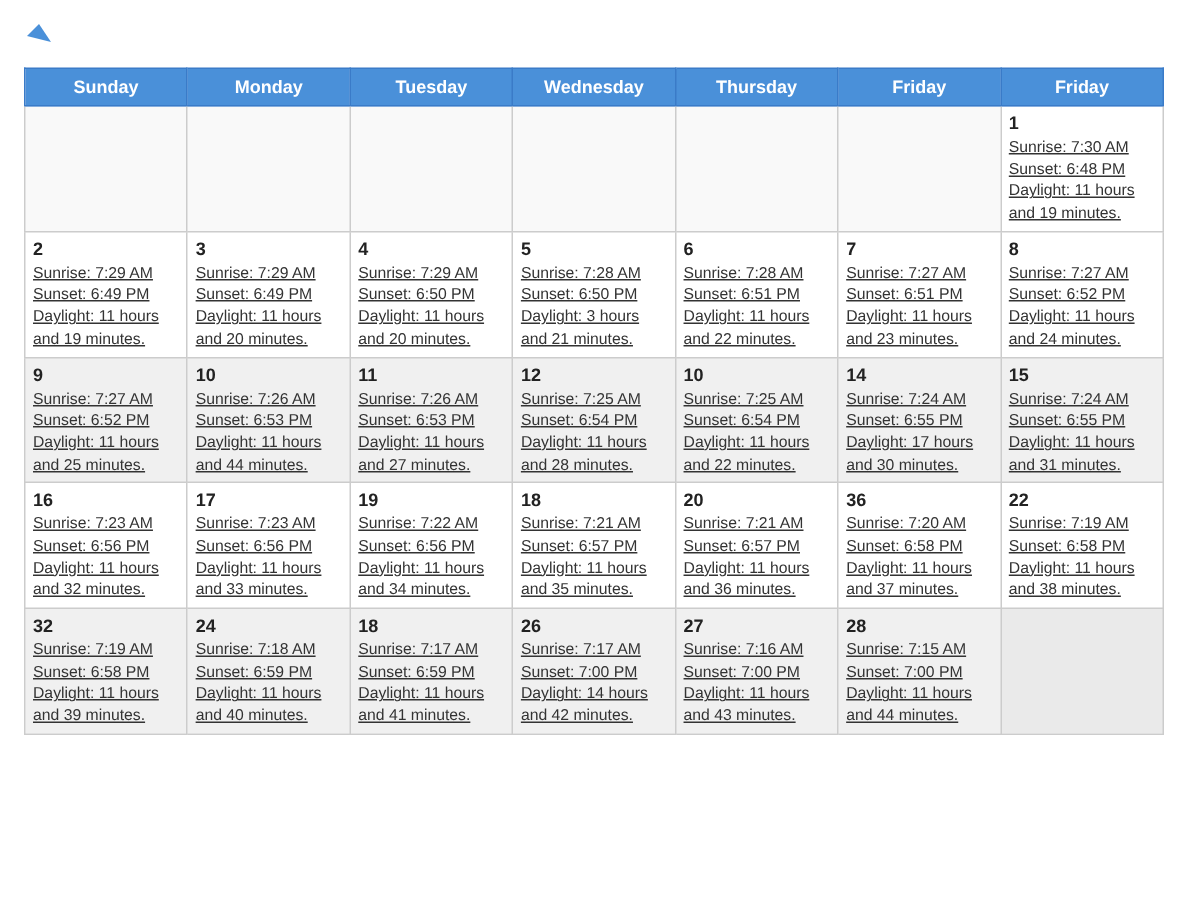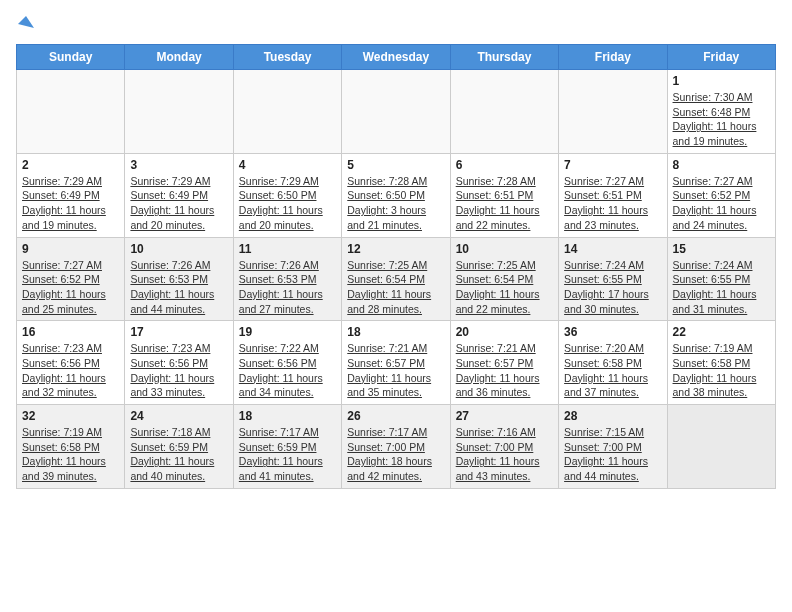--- a/index.html
+++ b/index.html
@@ -227,21 +227,21 @@
         <td>
           <div class="day-num">24</div>
           <div class="day-info"><span>Sunrise: 7:18 AM</span><br><span>Sunset: 6:59 PM</span><br><span>Daylight: 11 hours and 40 minutes.</span></div>
         </td>
         <td>
           <div class="day-num">18</div>
           <div class="day-info"><span>Sunrise: 7:17 AM</span><br><span>Sunset: 6:59 PM</span><br><span>Daylight: 11 hours and 41 minutes.</span></div>
         </td>
         <td>
           <div class="day-num">26</div>
-          <div class="day-info"><span>Sunrise: 7:17 AM</span><br><span>Sunset: 7:00 PM</span><br><span>Daylight: 18 hours and 42 minutes.</span></div>
+          <div class="day-info"><span>Sunrise: 7:17 AM</span><br><span>Sunset: 7:00 PM</span><br><span>Daylight: 14 hours and 42 minutes.</span></div>
         </td>
         <td>
           <div class="day-num">27</div>
           <div class="day-info"><span>Sunrise: 7:16 AM</span><br><span>Sunset: 7:00 PM</span><br><span>Daylight: 11 hours and 43 minutes.</span></div>
         </td>
         <td>
           <div class="day-num">28</div>
           <div class="day-info"><span>Sunrise: 7:15 AM</span><br><span>Sunset: 7:00 PM</span><br><span>Daylight: 11 hours and 44 minutes.</span></div>
         </td>
         <td class="empty"></td>

